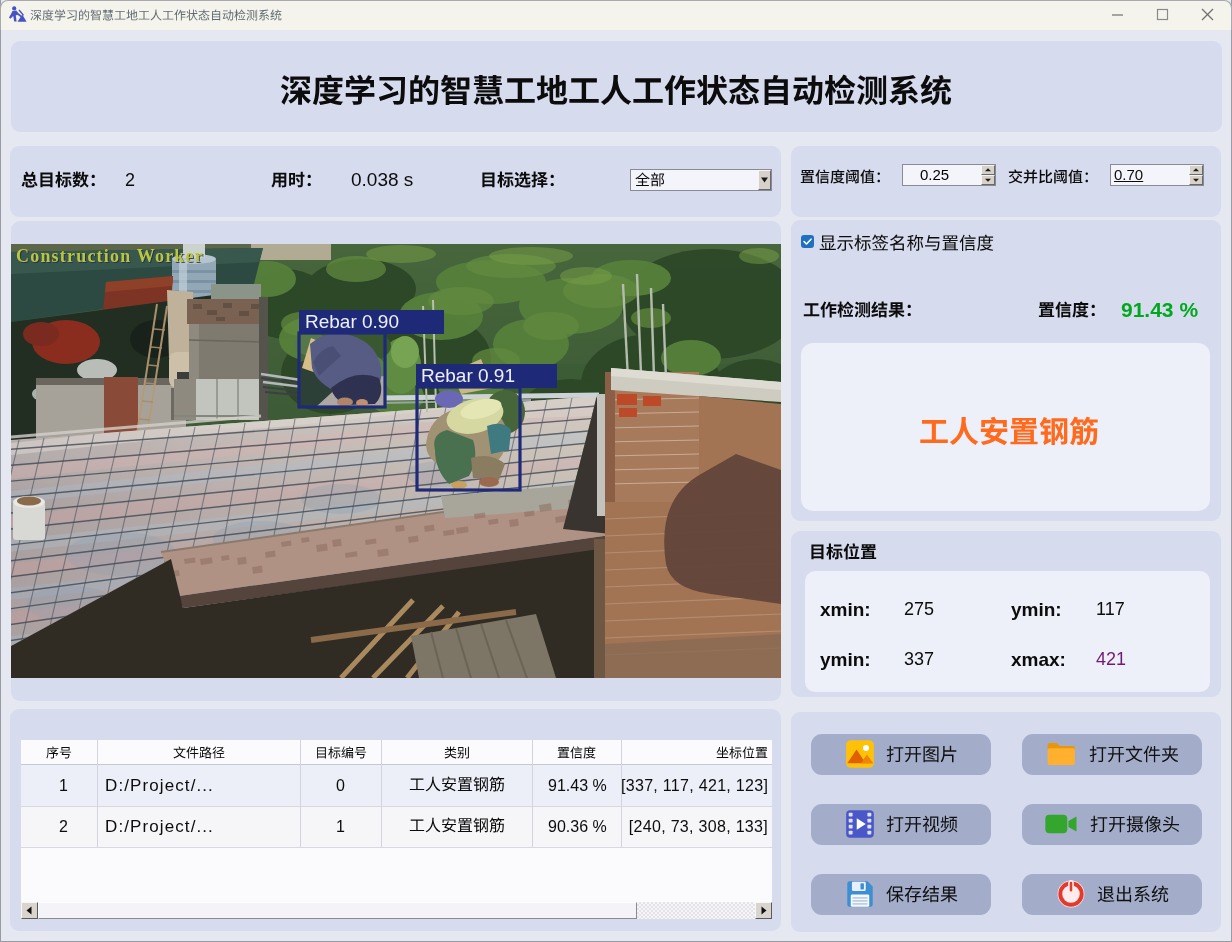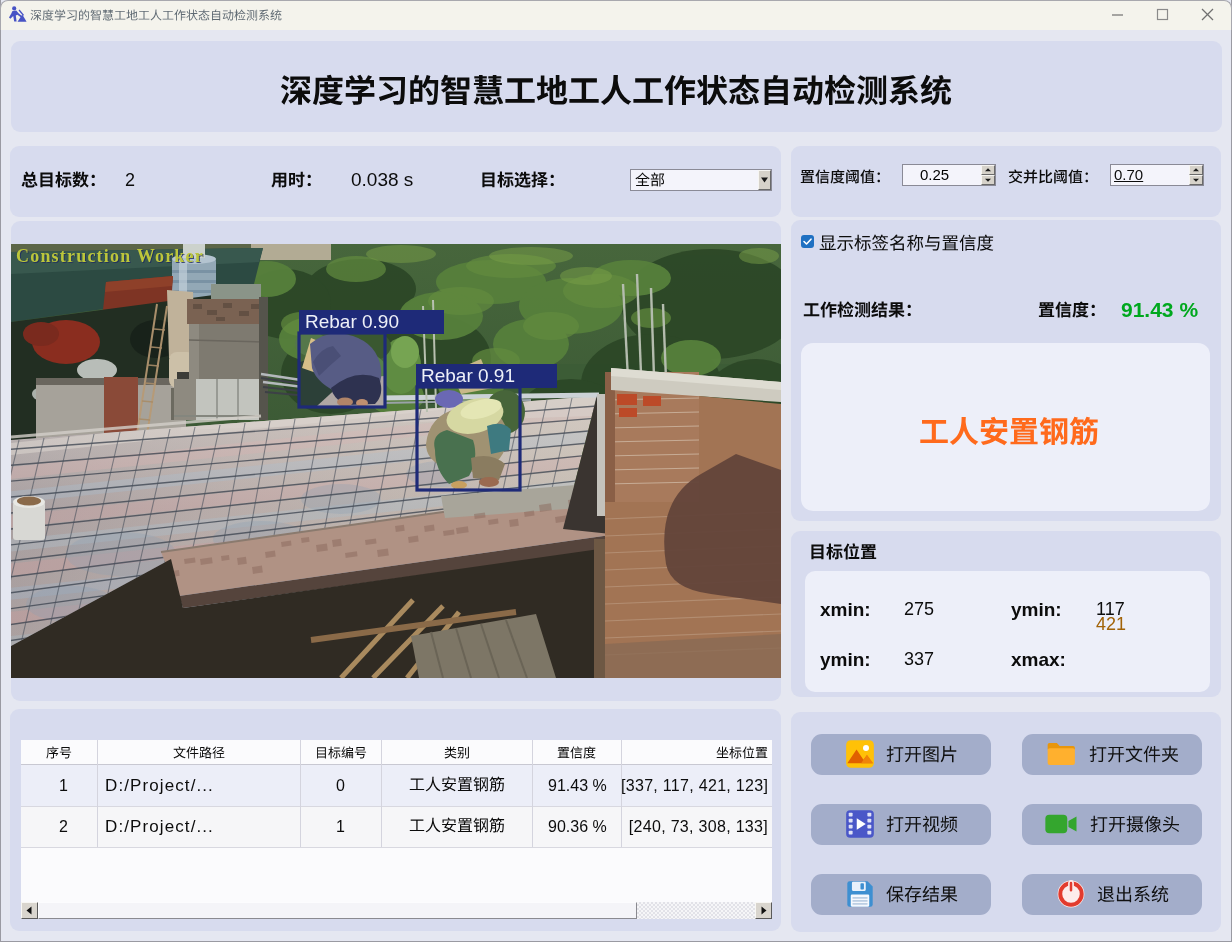--- a/index.html
+++ b/index.html
@@ -106,21 +106,21 @@
 <svg style="position:absolute;left:809px;top:543px;" width="70" height="22" viewBox="0 0 70 22">
     <path transform="translate(0,15.0)" d="M4.5 -7.7H12.3V-5.6H4.5ZM4.5 -9.6V-11.5H12.3V-9.6ZM4.5 -3.7H12.3V-1.7H4.5ZM2.4 -13.5V1.3H4.5V0.3H12.3V1.3H14.5V-13.5Z M24.9 -13.4V-11.5H32.4V-13.4ZM30.1 -5.4C30.9 -3.6 31.6 -1.3 31.7 0.1L33.6 -0.6C33.3 -2.0 32.6 -4.2 31.8 -5.9ZM24.9 -5.9C24.5 -4.1 23.8 -2.2 22.9 -1.1C23.4 -0.9 24.2 -0.3 24.5 -0.0C25.4 -1.3 26.2 -3.5 26.7 -5.4ZM24.2 -9.3V-7.4H27.5V-0.9C27.5 -0.7 27.4 -0.6 27.2 -0.6C27.0 -0.6 26.3 -0.6 25.6 -0.7C25.9 -0.1 26.1 0.8 26.2 1.4C27.3 1.4 28.2 1.4 28.8 1.1C29.4 0.7 29.6 0.1 29.6 -0.9V-7.4H33.4V-9.3ZM19.9 -14.5V-11.1H17.6V-9.2H19.6C19.1 -7.3 18.3 -5.1 17.3 -3.8C17.6 -3.3 18.1 -2.4 18.3 -1.9C18.9 -2.7 19.5 -4.0 19.9 -5.5V1.5H22.0V-6.5C22.4 -5.8 22.9 -5.0 23.1 -4.5L24.2 -6.1C23.9 -6.5 22.5 -8.3 22.0 -8.8V-9.2H24.0V-11.1H22.0V-14.5Z M41.2 -8.6C41.6 -6.4 42.0 -3.4 42.2 -1.6L44.2 -2.2C44.0 -3.9 43.5 -6.8 43.0 -9.1ZM43.4 -14.2C43.7 -13.4 44.0 -12.3 44.2 -11.6H40.2V-9.6H49.7V-11.6H44.4L46.2 -12.1C46.0 -12.8 45.7 -13.9 45.3 -14.7ZM39.5 -1.1V0.9H50.3V-1.1H47.3C48.0 -3.2 48.6 -6.2 49.0 -8.8L46.9 -9.1C46.6 -6.6 46.1 -3.3 45.5 -1.1ZM38.4 -14.4C37.5 -12.0 36.1 -9.5 34.5 -8.0C34.9 -7.5 35.4 -6.4 35.6 -5.9C36.0 -6.3 36.3 -6.7 36.7 -7.2V1.5H38.7V-10.4C39.4 -11.5 39.9 -12.6 40.3 -13.8Z M62.3 -12.5H64.3V-11.5H62.3ZM58.5 -12.5H60.4V-11.5H58.5ZM54.7 -12.5H56.6V-11.5H54.7ZM53.9 -7.3V-0.4H51.9V1.1H67.2V-0.4H65.1V-7.3H60.0L60.1 -7.9H66.7V-9.4H60.3L60.4 -10.1H66.3V-13.8H52.8V-10.1H58.3L58.3 -9.4H52.1V-7.9H58.1L58.0 -7.3ZM55.8 -0.4V-1.0H63.1V-0.4ZM55.8 -4.4H63.1V-3.7H55.8ZM55.8 -5.4V-6.0H63.1V-5.4ZM55.8 -2.7H63.1V-2.1H55.8Z" fill="#0c0c0c"></path>
   </svg>
 <div style="position:absolute;left:820px;top:600px;font:700 19px 'Liberation Sans', sans-serif;color:#0c0c0c;white-space:pre;line-height:1;">xmin:</div>
 <div style="position:absolute;left:904px;top:600px;font:400 18px 'Liberation Sans', sans-serif;color:#0c0c0c;white-space:pre;line-height:1;">275</div>
 <div style="position:absolute;left:1011px;top:600px;font:700 19px 'Liberation Sans', sans-serif;color:#0c0c0c;white-space:pre;line-height:1;">ymin:</div>
 <div style="position:absolute;left:1096px;top:600px;font:400 18px 'Liberation Sans', sans-serif;color:#0c0c0c;white-space:pre;line-height:1;">117</div>
 <div style="position:absolute;left:820px;top:650px;font:700 19px 'Liberation Sans', sans-serif;color:#0c0c0c;white-space:pre;line-height:1;">ymin:</div>
 <div style="position:absolute;left:904px;top:650px;font:400 18px 'Liberation Sans', sans-serif;color:#0c0c0c;white-space:pre;line-height:1;">337</div>
 <div style="position:absolute;left:1011px;top:650px;font:700 19px 'Liberation Sans', sans-serif;color:#0c0c0c;white-space:pre;line-height:1;">xmax:</div>
-<div style="position:absolute;left:1096px;top:615px;font:400 18px 'Liberation Sans', sans-serif;color:#a16207;white-space:pre;line-height:1;">421</div>
+<div style="position:absolute;left:1096px;top:650px;font:400 18px 'Liberation Sans', sans-serif;color:#701a75;white-space:pre;line-height:1;">421</div>
 <div class="abs" style="left:811px;top:734px;width:180px;height:41px;background:#a3adca;border-radius:11px;"></div>
 <svg class="abs" style="left:845px;top:739px" width="30" height="30" viewBox="0 0 26 26">
 <rect x="1" y="1" width="24" height="24" rx="4" fill="#ffc107"></rect>
 <circle cx="18.2" cy="7.8" r="2.6" fill="#fff"></circle>
 <path d="M2 21 L10 9 L16 18 L19 14 L24 21 Z" fill="#e06000"></path>
 <path d="M14 21 L19 13.6 L24.5 21 Z" fill="#f08408"></path>
   </svg>
 <svg style="position:absolute;left:886px;top:745px;" width="74" height="23" viewBox="0 0 74 23">
     <path transform="translate(0,15.8)" d="M3.6 -15.1V-11.5H0.9V-10.2H3.6V-6.4C2.5 -6.1 1.5 -5.8 0.7 -5.6L1.1 -4.2L3.6 -5.0V-0.4C3.6 -0.1 3.5 -0.0 3.2 -0.0C3.0 0.0 2.2 0.0 1.3 -0.0C1.5 0.3 1.7 0.9 1.8 1.3C3.0 1.3 3.8 1.2 4.3 1.0C4.7 0.8 4.9 0.4 4.9 -0.3V-5.4L7.6 -6.2L7.4 -7.5L4.9 -6.7V-10.2H7.4V-11.5H4.9V-15.1ZM7.5 -13.6V-12.3H12.7V-0.6C12.7 -0.2 12.5 -0.1 12.2 -0.1C11.8 -0.1 10.5 -0.1 9.1 -0.1C9.4 0.3 9.6 0.9 9.7 1.3C11.4 1.3 12.5 1.3 13.2 1.1C13.9 0.8 14.1 0.4 14.1 -0.5V-12.3H17.3V-13.6Z M29.7 -12.7V-7.5H24.6V-8.3V-12.7ZM18.9 -7.5V-6.2H23.2C22.9 -3.8 22.0 -1.3 19.0 0.5C19.3 0.7 19.8 1.2 20.1 1.5C23.4 -0.6 24.3 -3.4 24.6 -6.2H29.7V1.5H31.1V-6.2H35.1V-7.5H31.1V-12.7H34.5V-13.9H19.6V-12.7H23.3V-8.3L23.3 -7.5Z M42.8 -5.0C44.2 -4.7 46.0 -4.1 47.0 -3.6L47.6 -4.5C46.6 -5.0 44.8 -5.6 43.3 -5.8ZM41.0 -2.7C43.4 -2.4 46.5 -1.7 48.3 -1.1L48.9 -2.1C47.1 -2.7 44.0 -3.4 41.6 -3.7ZM37.5 -14.3V1.4H38.8V0.7H51.2V1.4H52.5V-14.3ZM38.8 -0.5V-13.1H51.2V-0.5ZM43.5 -12.7C42.6 -11.3 41.0 -9.9 39.5 -8.9C39.7 -8.8 40.2 -8.4 40.4 -8.1C41.0 -8.5 41.5 -8.9 42.1 -9.4C42.6 -8.8 43.3 -8.3 44.0 -7.8C42.5 -7.1 40.7 -6.6 39.1 -6.2C39.4 -6.0 39.7 -5.5 39.8 -5.1C41.5 -5.5 43.4 -6.2 45.1 -7.1C46.6 -6.3 48.3 -5.7 50.1 -5.3C50.2 -5.7 50.6 -6.1 50.8 -6.4C49.2 -6.6 47.6 -7.1 46.2 -7.8C47.6 -8.7 48.7 -9.7 49.5 -10.9L48.7 -11.4L48.5 -11.3H43.8C44.1 -11.6 44.4 -12.0 44.6 -12.3ZM42.8 -10.1 42.9 -10.3H47.6C46.9 -9.6 46.1 -8.9 45.1 -8.4C44.2 -8.9 43.4 -9.5 42.8 -10.1Z M57.2 -14.7V-8.7C57.2 -5.5 57.0 -2.1 54.7 0.4C55.0 0.6 55.5 1.2 55.7 1.5C57.4 -0.3 58.1 -2.5 58.4 -4.8H66.0V1.4H67.5V-6.2H58.6C58.6 -7.0 58.6 -7.8 58.6 -8.7V-9.1H70.3V-10.5H65.2V-15.1H63.8V-10.5H58.6V-14.7Z" fill="#111"></path>
   </svg>

